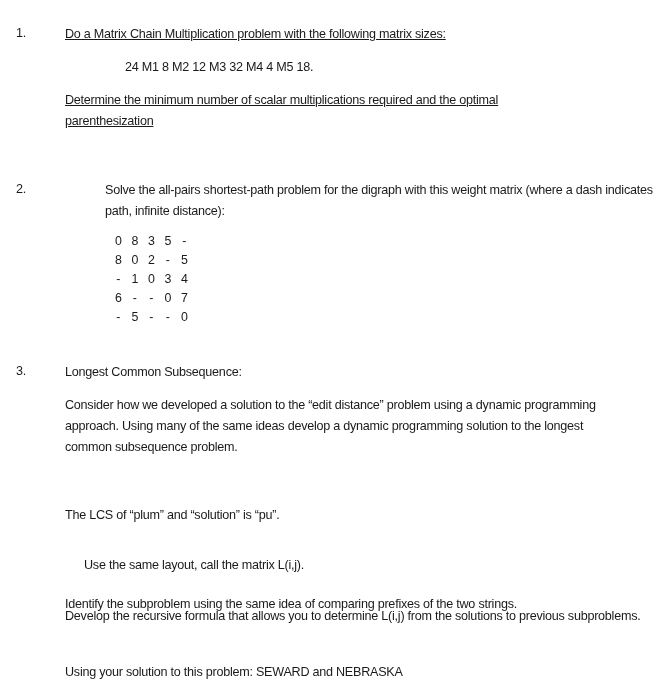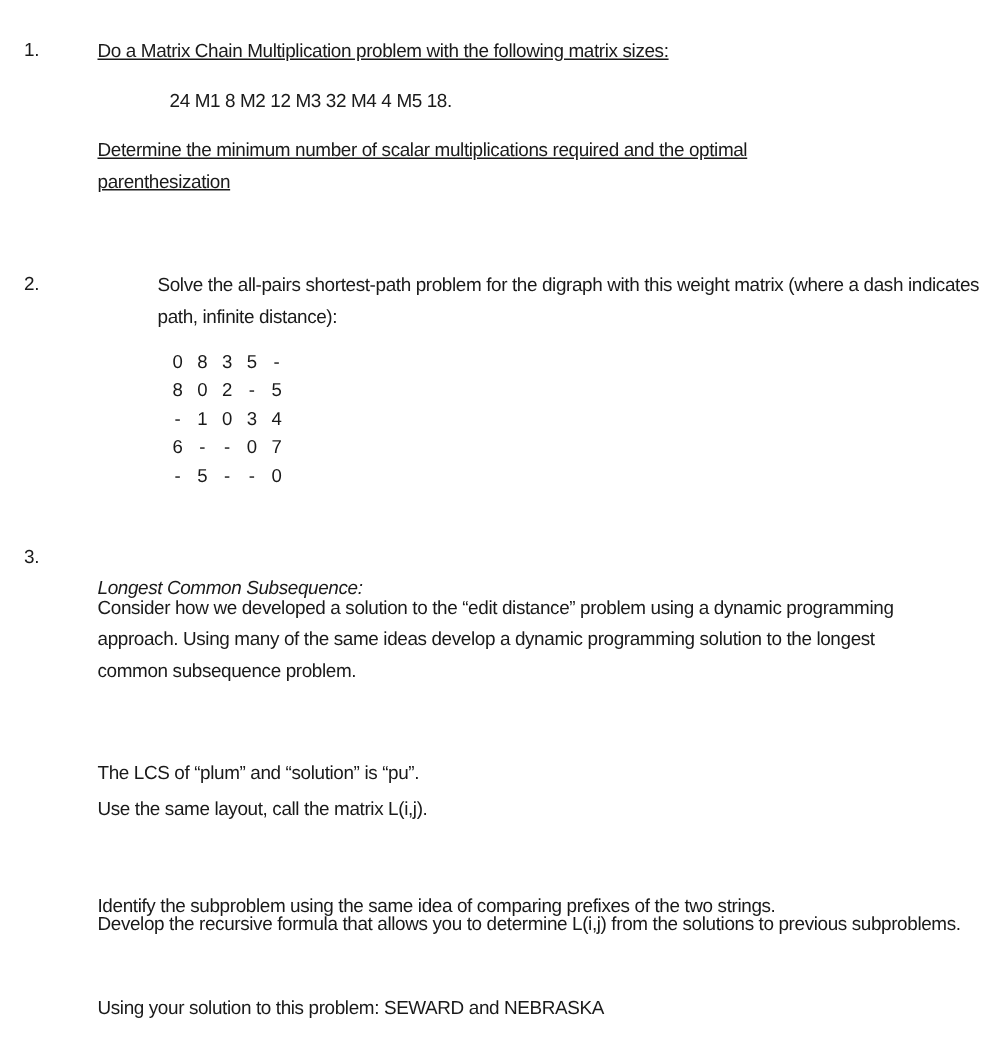--- a/index.html
+++ b/index.html
@@ -46,21 +46,21 @@
       font-size: 12.4px;
       line-height: 19px;
     }
   </style>
 </head>
 <body>
 
 <div>
   <span class="num" style="top:26px;">1.</span>
   <div class="txt" style="top:24px;text-decoration:underline;">Do a Matrix Chain Multiplication problem with the following matrix sizes:</div>
-  <div class="indent" style="top:60px;">24 M1 8 M2 12 M3 32 M4 4 M5 18.</div>
+  <div class="indent" style="top:60px;margin-left:12px;">24 M1 8 M2 12 M3 32 M4 4 M5 18.</div>
   <div class="txt" style="top:90px; width:520px;text-decoration:underline;">Determine the minimum number of scalar multiplications required and the optimal parenthesization</div>
 </div>
 
 <div>
   <span class="num" style="top:182px;">2.</span>
   <div class="txt" style="top:180px; width:575px;margin-left:40px;">Solve the all-pairs shortest-path problem for the digraph with this weight matrix (where a dash indicates no path, infinite distance):</div>
   <table class="matrix">
     <tbody id="matrix-body">
         <tr>
           <td>0</td>
@@ -96,20 +96,20 @@
           <td>-</td>
           <td>-</td>
           <td>0</td>
         </tr>
       </tbody>
   </table>
 </div>
 
 <div>
   <span class="num" style="top:364px;">3.</span>
-  <div class="txt" style="top:382px;font-style:italic;">Longest Common Subsequence:</div>
+  <div class="txt" style="top:362px;">Longest Common Subsequence:</div>
   <div class="txt" style="top:395px; width:545px;">Consider how we developed a solution to the “edit distance” problem using a dynamic programming approach.  Using many of the same ideas develop a dynamic programming solution to the longest common subsequence problem.</div>
   <div class="txt" style="top:505px;">The LCS of “plum” and “solution” is “pu”.</div>
-  <div class="txt" style="top:529px;">Use the same layout, call the matrix L(i,j).</div>
+  <div class="txt" style="top:555px;margin-left:19px;">Use the same layout, call the matrix L(i,j).</div>
   <div class="txt" style="top:594px;">Identify the subproblem using the same idea of comparing prefixes of the two strings.</div>
   <div class="txt" style="top:606px; width:580px;">Develop the recursive formula that allows you to determine L(i,j) from the solutions to previous subproblems.</div>
   <div class="txt" style="top:662px;">Using your solution to this problem:   SEWARD and NEBRASKA</div>
 </div>
 
 </body></html>

